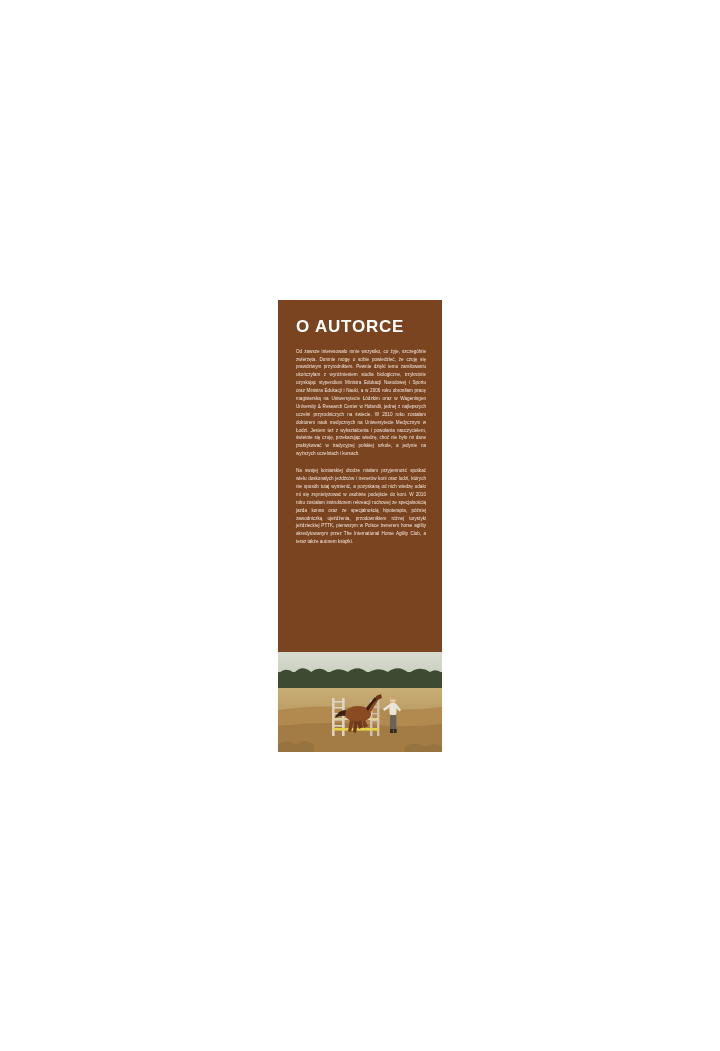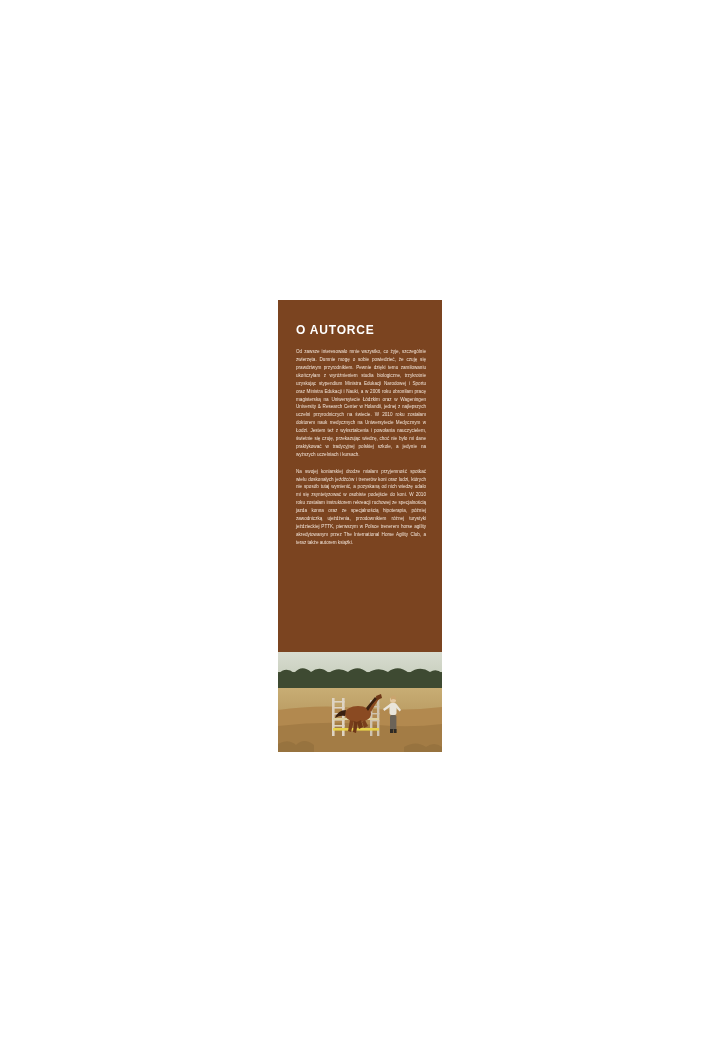--- a/index.html
+++ b/index.html
@@ -32,24 +32,24 @@
     left: 0;
     top: 0;
     width: 164px;
     height: 352px;
     padding: 18px 16px 0 18px;
     box-sizing: border-box;
   }
 
   #panel-title {
     color: #ffffff;
-    font-size: 12px;
+    font-size: 17px;
     font-weight: bold;
     letter-spacing: 0.8px;
-    margin: 6px 0 11px 0;
+    margin: 0 0 11px 0;
     line-height: 1.1;
   }
 
   .para {
     color: #f2e4d8;
     font-size: 4.6px;
     line-height: 1.72;
     text-align: justify;
     margin: 0 0 9px 0;
     hyphens: auto;

